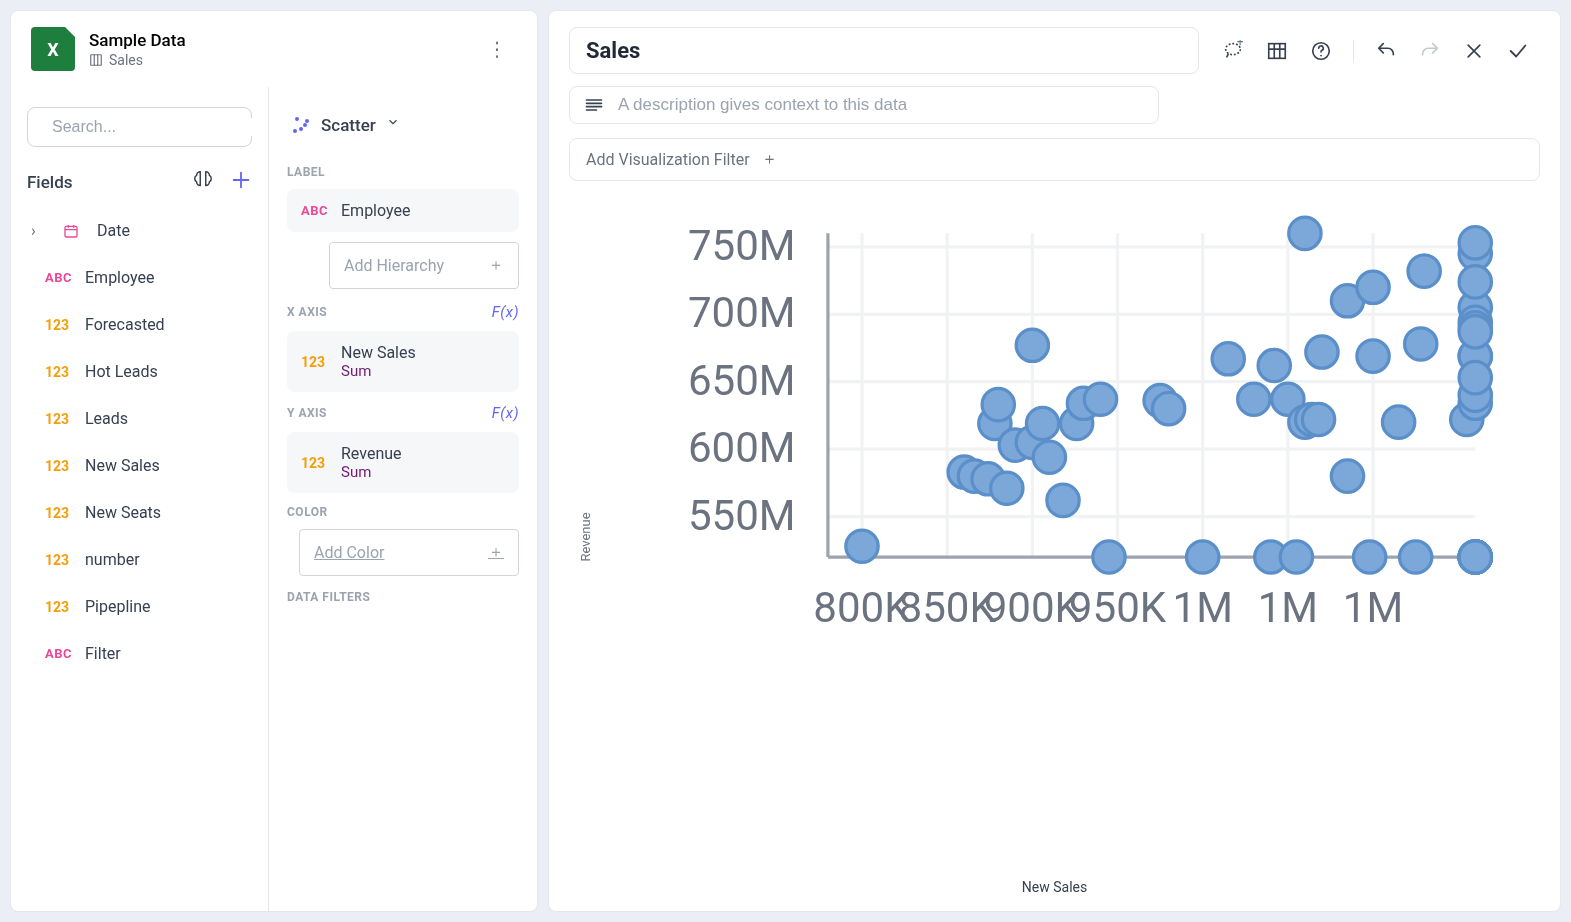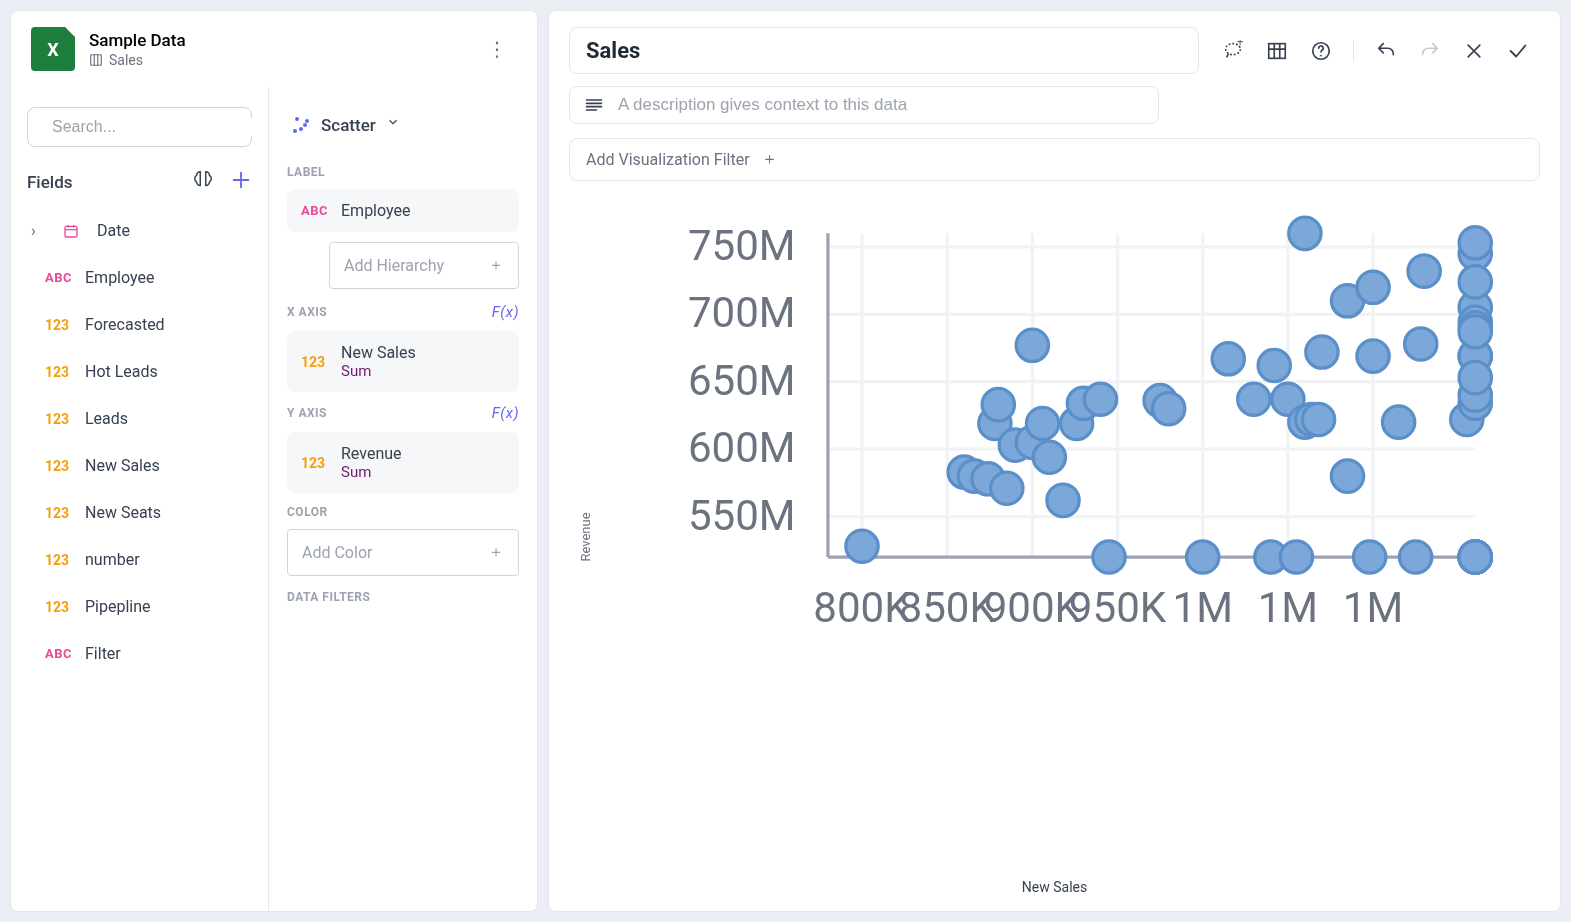--- a/index.html
+++ b/index.html
@@ -44,21 +44,21 @@
   .scatter-glyph span:nth-child(2){top:8px;left:12px}
   .scatter-glyph span:nth-child(3){top:14px;left:2px}
   .scatter-glyph span:nth-child(4){top:4px;left:14px}
   .scatter-glyph span:nth-child(5){top:12px;left:8px}
   .section-label { font-size:12px; font-weight:700; letter-spacing:0.5px; color:#9ca3af; margin:12px 0 10px; display:flex;align-items:center;}
   .fx { margin-left:auto; color:#6366f1; font-style:italic; font-weight:400; font-size:15px;}
   .drop-box { background:#f6f7f9; border-radius:8px; padding:12px 14px; display:flex;align-items:center;gap:12px; margin-bottom:10px;}
   .drop-box .name { font-size:16px; color:#374151;}
   .drop-box .sub { font-size:15px; color:#701a75;}
   .ghost-box { border:1px solid #d1d5db; border-radius:4px; padding:12px 14px; display:flex;align-items:center;gap:10px; color:#9ca3af; margin:0 0 14px auto; width:190px;}
-  .ghost-box.full { width:auto; margin-left:0;}
+  .ghost-box.full { width:auto; margin-left:12px;text-decoration:underline;}
   .ghost-plus { margin-left:auto; color:#9ca3af;}
 
   
   .right-panel { flex:1; background:#fff; border:1px solid #e5e7eb; border-radius:8px; padding:16px 20px; display:flex; flex-direction:column;}
   .title-row { display:flex; align-items:center; gap:12px;}
   .title-input { flex:1; border:1px solid #e5e7eb; border-radius:8px; padding:10px 16px; font-size:22px; font-weight:700; color:#1f2937;}
   .toolbar { display:flex;align-items:center;gap:20px; padding:0 10px;}
   .tool-ic { width:24px;height:24px; color:#374151; cursor:pointer; display:flex;align-items:center;justify-content:center;}
   .tool-ic.disabled{color:#c4c8cf;}
   .tool-sep{width:1px;height:22px;background:#e5e7eb;}

